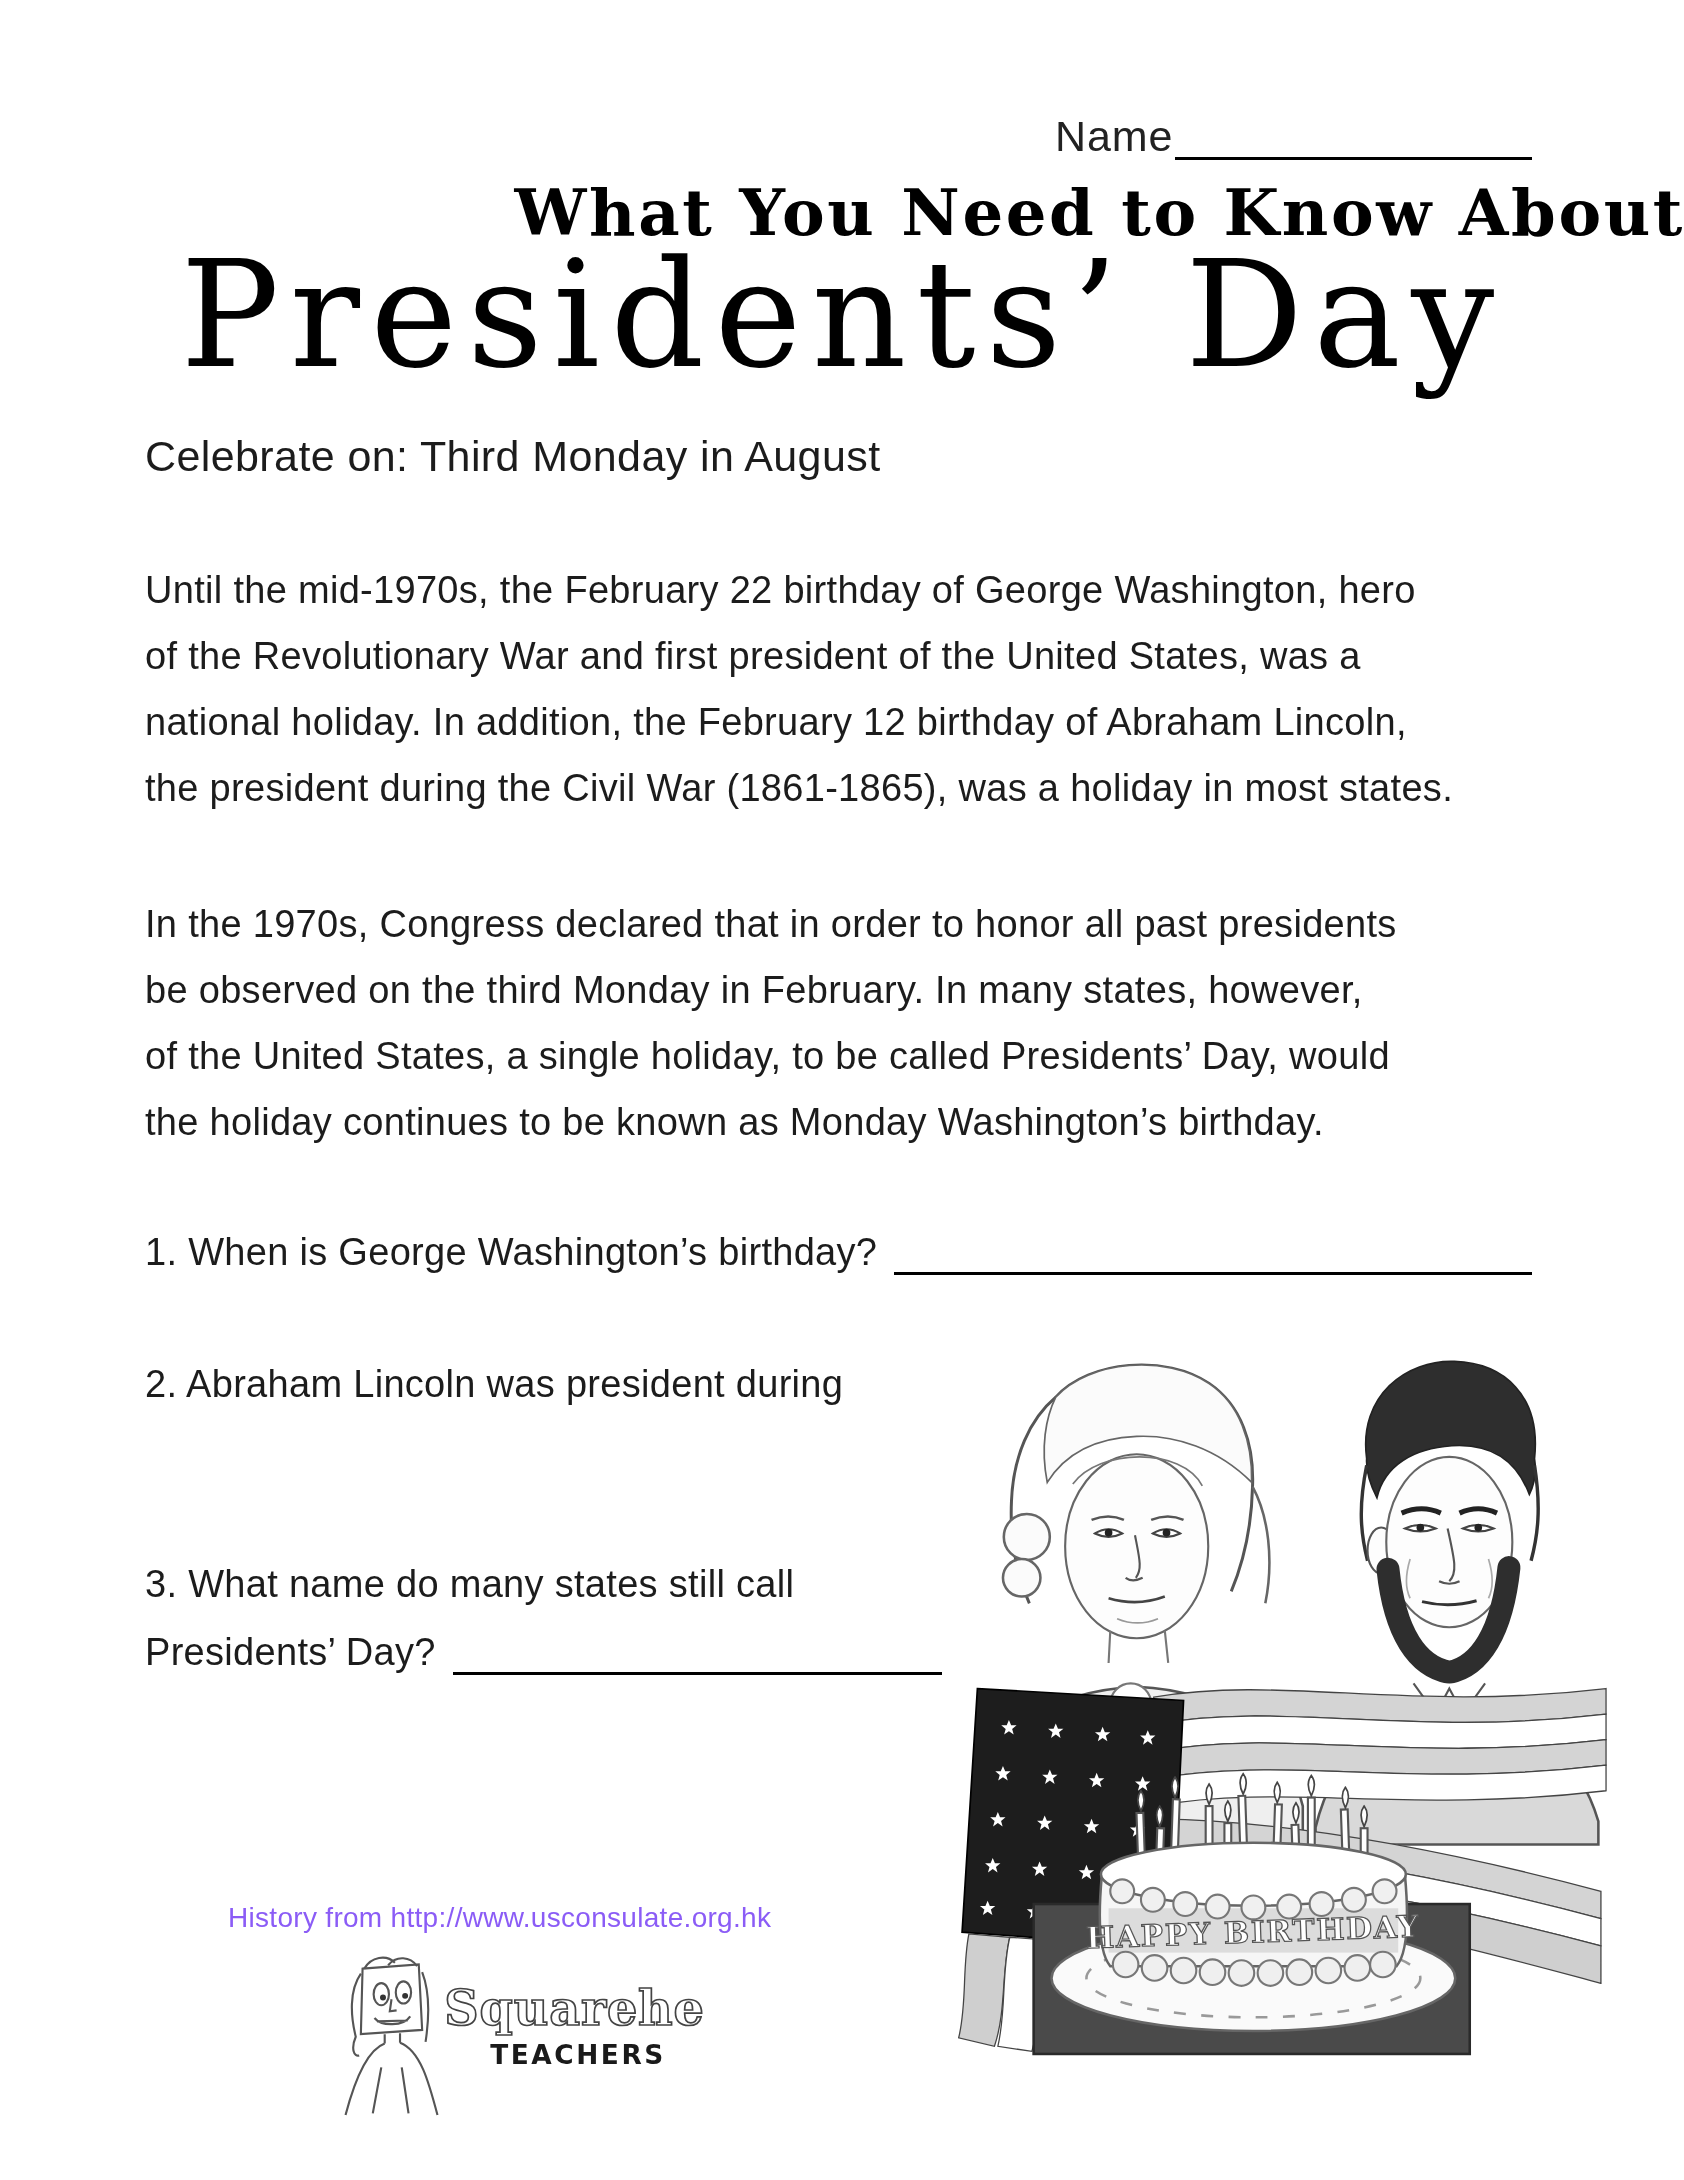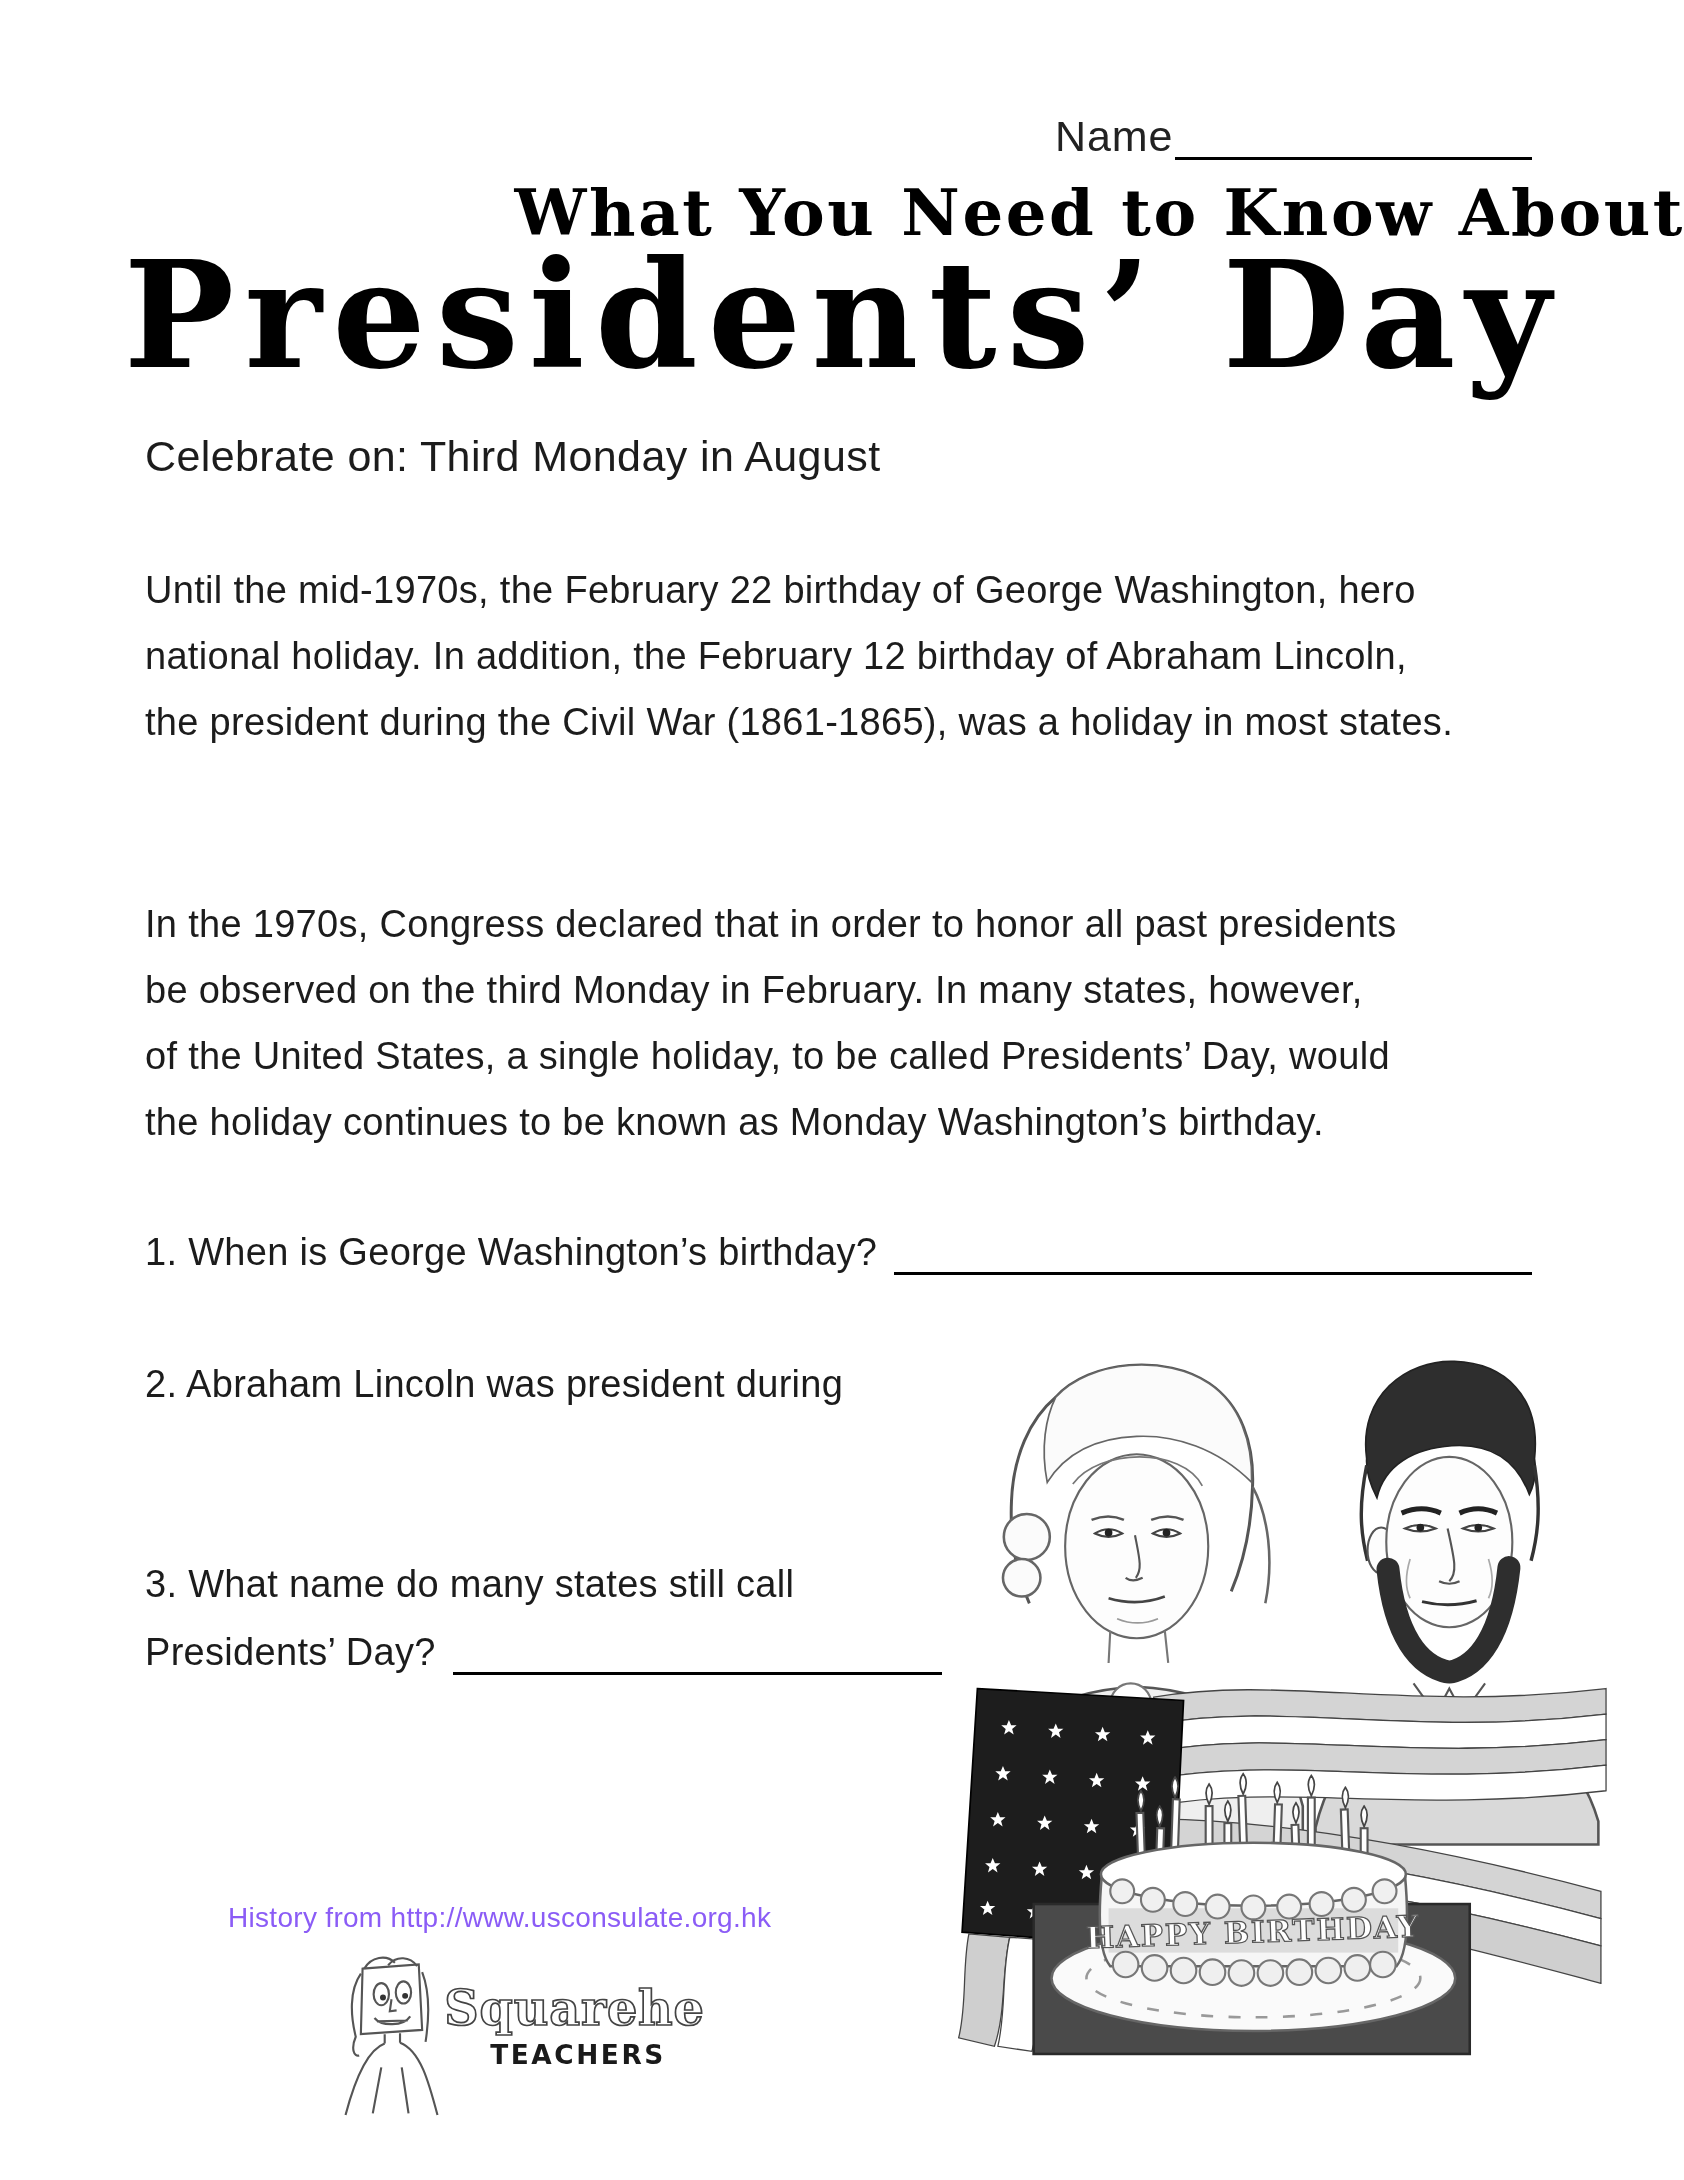--- a/index.html
+++ b/index.html
@@ -26,21 +26,21 @@
   
   .kicker{
     position:absolute;left:0;top:181px;width:100%;
     text-align:right;
     font-family:"DejaVu Serif",serif;font-weight:bold;
     font-size:64px;line-height:63px;letter-spacing:2.6px;color:#000;
   }
   .main-title{
     position:absolute;left:0;top:215px;width:100%;
     text-align:center;
-    font-family:"DejaVu Serif",serif;font-weight:bold;
+    font-family:"DejaVu Serif",serif;font-weight:normal;
     font-size:147px;line-height:201px;letter-spacing:10.2px;color:#000;
     white-space:nowrap;
   }
   
   .celebrate{
     position:absolute;left:145px;top:428px;
     font-size:43px;line-height:56px;letter-spacing:0.4px;color:#1c1c1c;
     white-space:nowrap;
   }
   .para{position:absolute;left:145px;color:#1c1c1c;}
@@ -91,20 +91,21 @@
     <span class="name-line"></span>
   </div>
 
   <div class="kicker">What You Need to Know About</div>
   <div class="main-title">Presidents’ Day</div>
 
   <div class="celebrate">Celebrate on: Third Monday in August</div>
 
   <div class="para p1">
       <div class="tline">Until the mid-1970s, the February 22 birthday of George Washington, hero</div>
+      <div class="tline">of the Revolutionary War and first president of the United States, was a</div>
       <div class="tline">national holiday. In addition, the February 12 birthday of Abraham Lincoln,</div>
       <div class="tline">the president during the Civil War (1861-1865), was a holiday in most states.</div>
     </div>
   <div class="para p2">
       <div class="tline">In the 1970s, Congress declared that in order to honor all past presidents</div>
       <div class="tline">be observed on the third Monday in February. In many states, however,</div>
       <div class="tline">of the United States, a single holiday, to be called Presidents’ Day, would</div>
       <div class="tline">the holiday continues to be known as Monday Washington’s birthday.</div>
     </div>
 

